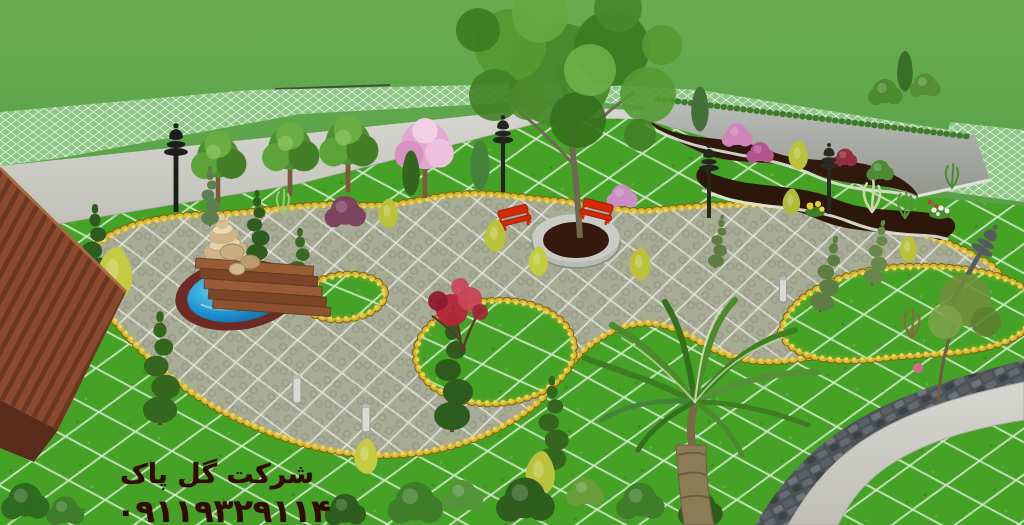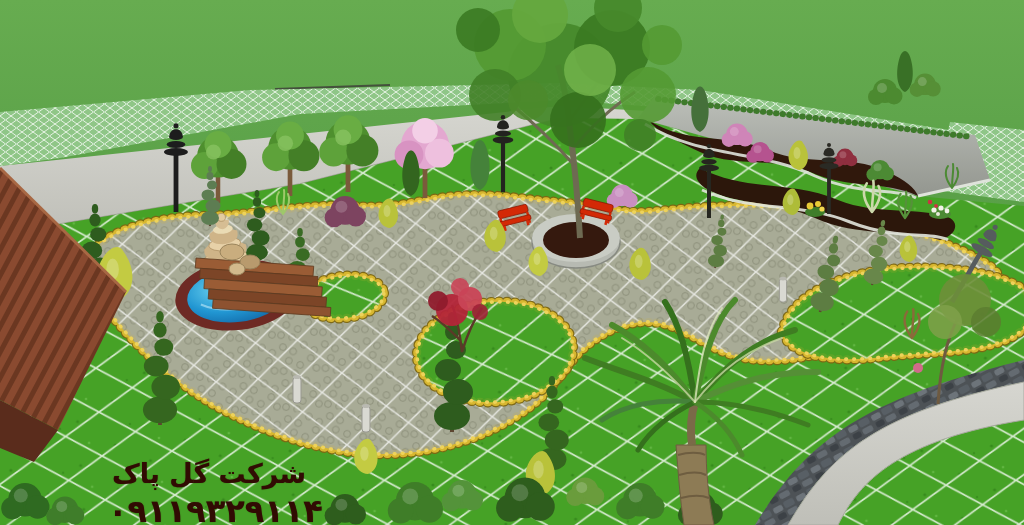--- a/index.html
+++ b/index.html
@@ -1,20 +1,20 @@
 <!DOCTYPE html>
 <html><head>
 <meta charset="utf-8">
 <style>
   html,body{margin:0;padding:0;background:#222;}
   .stage{position:relative;width:1024px;height:525px;overflow:hidden;background:#579b43;
          font-family:"DejaVu Sans",sans-serif;}
   .stage svg{position:absolute;left:0;top:0;}
   .watermark{position:absolute;color:#310b03;font-weight:bold;direction:rtl;white-space:nowrap;
-             text-shadow:0 0 1px rgba(40,10,0,.55);}
+             text-shadow:0 0 1px rgba(40,10,0,.55);margin-left:8px;}
   .wm-name{left:112px;top:458px;font-size:27px;letter-spacing:1px;}
   .wm-phone{left:108px;top:492px;font-size:32px;letter-spacing:2px;}
   .hedge-shadow{fill:none;stroke:#7d6712;stroke-width:10.5;stroke-dasharray:.6 7.4;stroke-linecap:round;opacity:.95;}
   .hedge-main{fill:none;stroke:#d8b730;stroke-width:8;stroke-dasharray:.6 7.4;stroke-linecap:round;}
   .hedge-hi{fill:none;stroke:#f2d863;stroke-width:3.6;stroke-dasharray:.6 7.4;stroke-linecap:round;stroke-dashoffset:-.8;opacity:.85;}
 </style>
 </head>
 <body>
 
 <div class="stage">

